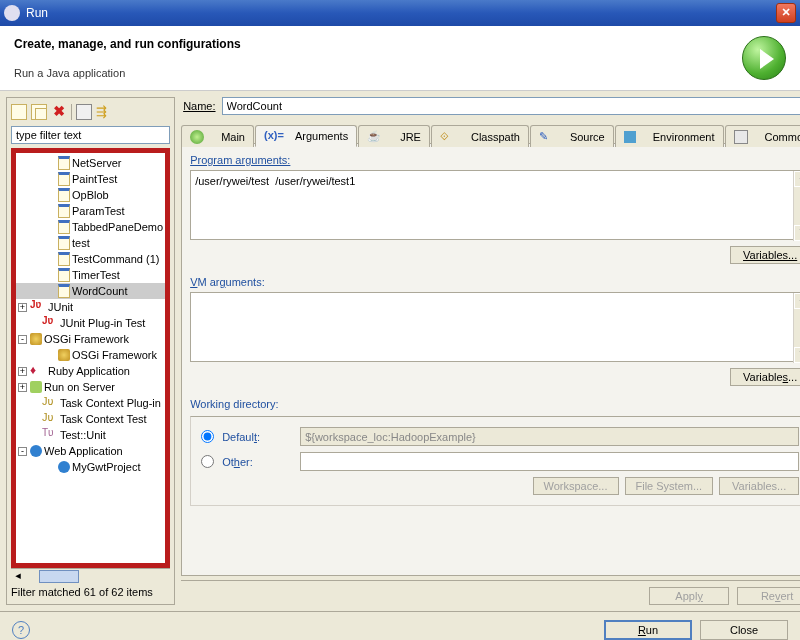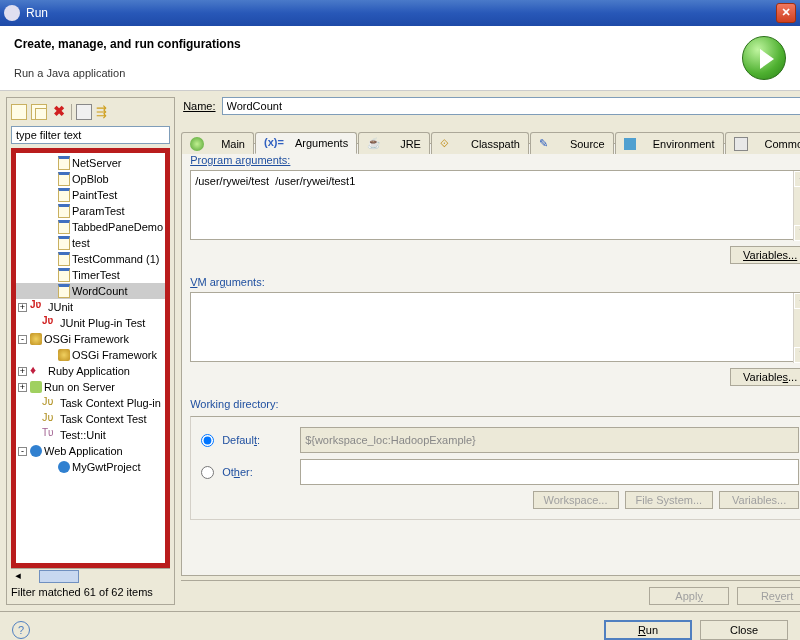--- a/index.html
+++ b/index.html
@@ -44,21 +44,21 @@
 .tic-tst { color:#a06090; font-size:10px; }
 .tic-web { background:#3080d0; border-radius:50%; width:12px; height:12px; }
 .scroll-stub { height: 16px; background: #ece9d8; border-top: 1px solid #aca899; display:flex; }
 .scroll-stub .thumb { background:#c8d8f0; border:1px solid #7090c0; width:40px; margin:1px 0 1px 14px; }
 .filter-stat { padding: 2px 0; }
 .right { flex: 1; display: flex; flex-direction: column; }
 .name-row { display: flex; align-items: center; gap: 6px; padding: 0 2px 6px; }
 .name-row input { flex: 1; border: 1px solid #7f9db9; padding: 2px 4px; }
 .lbl { text-decoration: underline; }
 .tabs { display: flex; border-bottom: 1px solid #aca899; background: #ece9d8; }
-.tab { padding: 3px 8px; border: 1px solid #aca899; border-bottom: none; background: #ece9d8; margin-right: 1px; display: flex; align-items: center; gap: 17px; cursor: pointer; border-top-left-radius: 3px; border-top-right-radius: 3px; position: relative; top: 11px; }
+.tab { padding: 3px 8px; border: 1px solid #aca899; border-bottom: none; background: #ece9d8; margin-right: 1px; display: flex; align-items: center; gap: 17px; cursor: pointer; border-top-left-radius: 3px; border-top-right-radius: 3px; position: relative; top: 4px; }
 .tab.active { background: #f4f3ee; border-bottom: 1px solid #f4f3ee; }
 .tabic { width: 14px; height: 14px; display: inline-block; }
 .ti-main { background: radial-gradient(#c0f090,#50a030); border-radius: 50%; }
 .ti-arg { color: #3060c0; font-weight: bold; }
 .ti-jre { position:relative; width:16px; }
 .ti-jre::before { content:"☕"; font-size:11px; }
 .ti-cp { color:#c09020; }
 .ti-src { color:#3060c0; }
 .ti-env { background:#50a0d0; width:12px; height:12px; }
 .ti-com { background:#e8e8e8; border:1px solid #888; }
@@ -68,21 +68,21 @@
 .ta-wrap { position: relative; }
 textarea { width: 100%; border: 1px solid #aca899; padding: 4px; font-family: inherit; resize: none; background: white; }
 .sb-stub { position: absolute; right: 1px; top: 1px; bottom: 1px; width: 16px; background: #ece9d8; border-left: 1px solid #d4d0c8; }
 .arrow-up,.arrow-dn { height: 16px; background: #ece9d8; border: 1px solid #fff; text-align: center; font-size: 8px; color: #888; }
 .arrow-dn { position: absolute; bottom: 0; left: 0; right: 0; }
 .btn-row { text-align: right; margin-top: 4px; }
 .btn { background: #ece9d8; border: 1px solid #aca899; padding: 2px 10px; cursor: pointer; min-width: 80px; text-align: center; }
 .btn:disabled { color: #a0a0a0; }
 .fieldset { border: 1px solid #d4d0c8; border-top: 1px solid #aca899; padding: 10px; margin-top: 6px; }
 .wd-row { display: flex; align-items: center; gap: 8px; margin-bottom: 6px; }
-.wd-row input[type=text] { flex: 1; border: 1px solid #aca899; padding: 2px 4px; height: 26px; }
+.wd-row input[type=text] { flex: 1; border: 1px solid #aca899; padding: 2px 4px; height: 19px; }
 .wd-row input[disabled] { background: #ece9d8; color: #888; }
 .radio-lbl { color: #2050a0; width: 70px; }
 .wd-btns { text-align: right; margin-top: 4px; display: flex; gap: 6px; justify-content: flex-end; }
 .footer-btns { text-align: right; padding: 6px 2px 0; border-top: 1px solid #aca899; margin-top: 4px; display: flex; gap: 8px; justify-content: flex-end; }
 .dlg-footer { display: flex; align-items: center; padding: 8px 12px; border-top: 1px solid #aca899; }
 .help-ic { width: 18px; height: 18px; border: 1px solid #5080c0; border-radius: 50%; color: #5080c0; text-align: center; line-height: 16px; cursor: pointer; }
 .dlg-footer .btns { margin-left: auto; display: flex; gap: 8px; }
 .dlg-footer .btn { min-width: 88px; padding: 3px 10px; }
 .btn.default { border: 2px solid #5080c0; padding: 2px 9px; }
 </style>
@@ -116,26 +116,26 @@
     <input class="filter-inp" value="type filter text" style="">
     <div class="tree" id="tree">
         <div class="tree-row">
           <span class="ind" style="width: 40px;"></span>
           <span class="tic tic-doc"></span>
           <span>NetServer</span>
         </div>
         <div class="tree-row">
           <span class="ind" style="width: 40px;"></span>
           <span class="tic tic-doc"></span>
+          <span>PaintTest</span>
+        </div>
+        <div class="tree-row">
+          <span class="ind" style="width: 40px;"></span>
+          <span class="tic tic-doc"></span>
           <span>OpBlob</span>
-        </div>
-        <div class="tree-row">
-          <span class="ind" style="width: 40px;"></span>
-          <span class="tic tic-doc"></span>
-          <span>PaintTest</span>
         </div>
         <div class="tree-row">
           <span class="ind" style="width: 40px;"></span>
           <span class="tic tic-doc"></span>
           <span>ParamTest</span>
         </div>
         <div class="tree-row">
           <span class="ind" style="width: 40px;"></span>
           <span class="tic tic-doc"></span>
           <span>TabbedPaneDemo</span>

